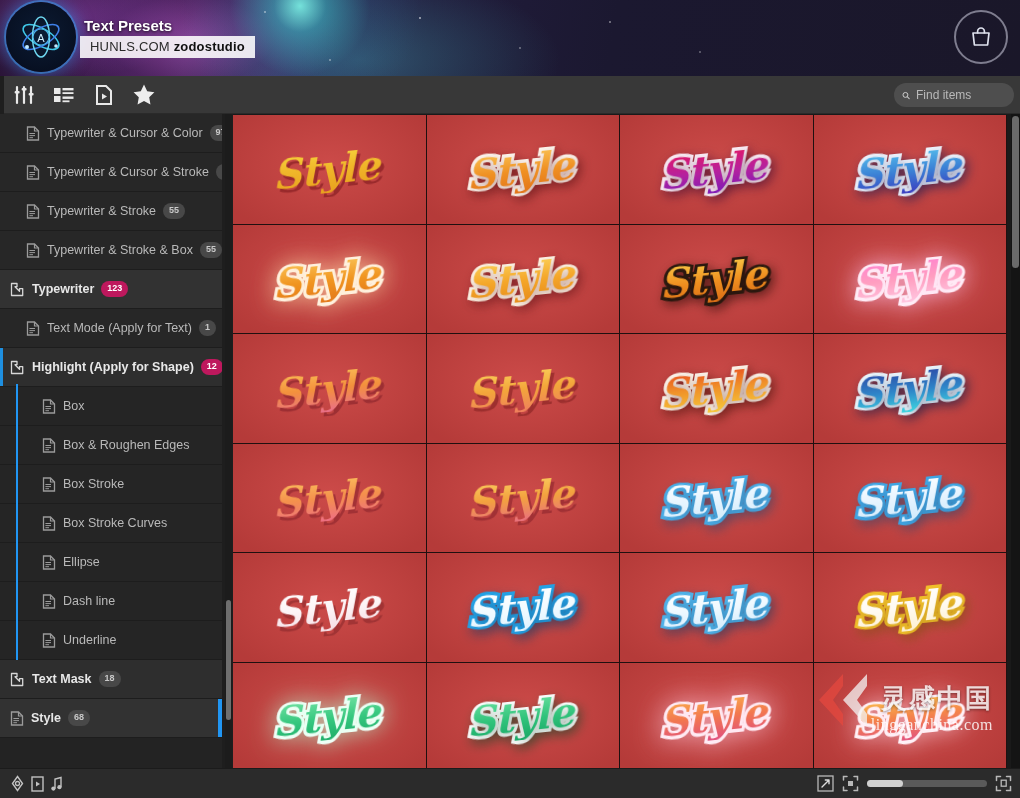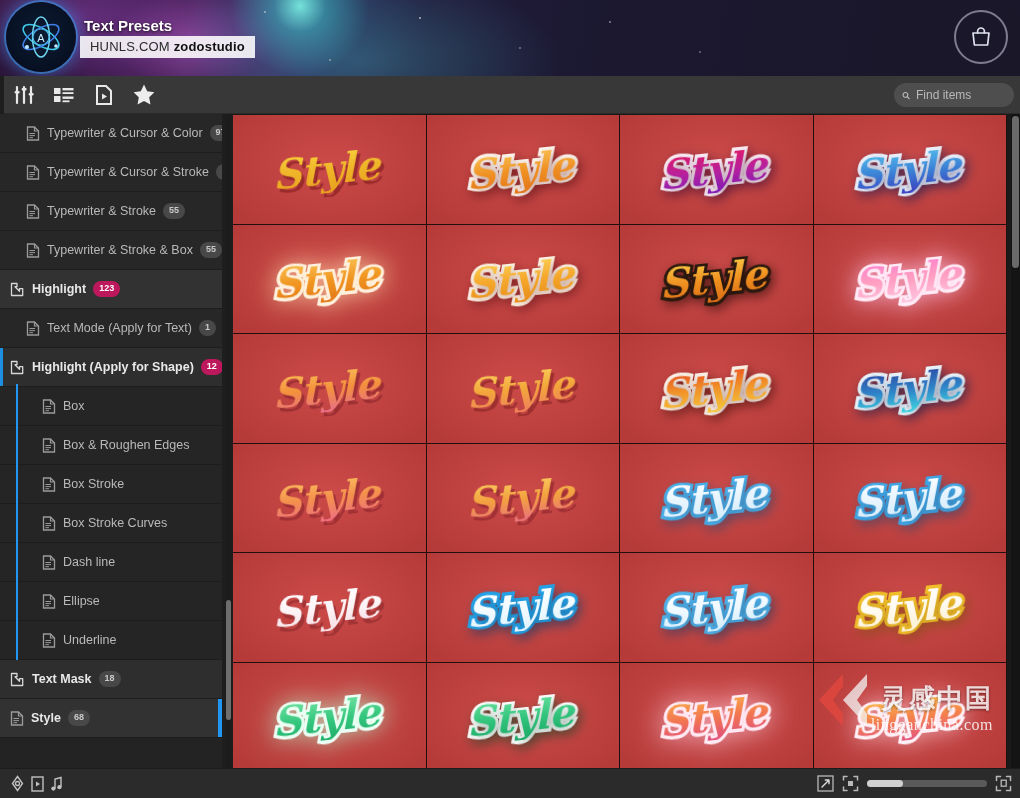--- a/index.html
+++ b/index.html
@@ -320,21 +320,21 @@
             <line x1="3.4" y1="11.7" x2="7" y2="11.7"></line>
           </g>
         </svg>
         <span>Typewriter &amp; Stroke &amp; Box</span>
         <span class="badge">55</span>
       </div>
       <div class="side-row grp sel">
         <svg class="doc-ico" width="15" height="15" viewBox="0 0 15 15">
           <path d="M1.5 1.5 h5.5 v3.2 h-2 l4.5 4.5 v-2.6 h3.2 v6.9 h-11.2 z" fill="none" stroke="#d7d7d7" stroke-width="1.3" stroke-linejoin="round"></path>
         </svg>
-        <span>Highlight</span>
+        <span>Typewriter</span>
         <span class="badge blue">123</span>
       </div>
       <div class="side-row lvl2">
         <svg class="doc-ico" width="14" height="15" viewBox="0 0 14 15">
           <path d="M1.5 1 h7 l4 4 v9 h-11 z" fill="none" stroke="#9b9b9b" stroke-width="1.3"></path>
           <path d="M8.5 1 v4 h4" fill="none" stroke="#9b9b9b" stroke-width="1.2"></path>
           <g stroke="#9b9b9b" stroke-width="1">
             <line x1="3.4" y1="7.5" x2="9" y2="7.5"></line>
             <line x1="3.4" y1="9.6" x2="9" y2="9.6"></line>
             <line x1="3.4" y1="11.7" x2="7" y2="11.7"></line>
@@ -401,33 +401,33 @@
       <div class="side-row lvl3">
         <svg class="doc-ico" width="14" height="15" viewBox="0 0 14 15">
           <path d="M1.5 1 h7 l4 4 v9 h-11 z" fill="none" stroke="#9b9b9b" stroke-width="1.3"></path>
           <path d="M8.5 1 v4 h4" fill="none" stroke="#9b9b9b" stroke-width="1.2"></path>
           <g stroke="#9b9b9b" stroke-width="1">
             <line x1="3.4" y1="7.5" x2="9" y2="7.5"></line>
             <line x1="3.4" y1="9.6" x2="9" y2="9.6"></line>
             <line x1="3.4" y1="11.7" x2="7" y2="11.7"></line>
           </g>
         </svg>
+        <span>Ellipse</span>
+      </div>
+      <div class="side-row lvl3">
+        <svg class="doc-ico" width="14" height="15" viewBox="0 0 14 15">
+          <path d="M1.5 1 h7 l4 4 v9 h-11 z" fill="none" stroke="#9b9b9b" stroke-width="1.3"></path>
+          <path d="M8.5 1 v4 h4" fill="none" stroke="#9b9b9b" stroke-width="1.2"></path>
+          <g stroke="#9b9b9b" stroke-width="1">
+            <line x1="3.4" y1="7.5" x2="9" y2="7.5"></line>
+            <line x1="3.4" y1="9.6" x2="9" y2="9.6"></line>
+            <line x1="3.4" y1="11.7" x2="7" y2="11.7"></line>
+          </g>
+        </svg>
         <span>Dash line</span>
-      </div>
-      <div class="side-row lvl3">
-        <svg class="doc-ico" width="14" height="15" viewBox="0 0 14 15">
-          <path d="M1.5 1 h7 l4 4 v9 h-11 z" fill="none" stroke="#9b9b9b" stroke-width="1.3"></path>
-          <path d="M8.5 1 v4 h4" fill="none" stroke="#9b9b9b" stroke-width="1.2"></path>
-          <g stroke="#9b9b9b" stroke-width="1">
-            <line x1="3.4" y1="7.5" x2="9" y2="7.5"></line>
-            <line x1="3.4" y1="9.6" x2="9" y2="9.6"></line>
-            <line x1="3.4" y1="11.7" x2="7" y2="11.7"></line>
-          </g>
-        </svg>
-        <span>Ellipse</span>
       </div>
       <div class="side-row lvl3">
         <svg class="doc-ico" width="14" height="15" viewBox="0 0 14 15">
           <path d="M1.5 1 h7 l4 4 v9 h-11 z" fill="none" stroke="#9b9b9b" stroke-width="1.3"></path>
           <path d="M8.5 1 v4 h4" fill="none" stroke="#9b9b9b" stroke-width="1.2"></path>
           <g stroke="#9b9b9b" stroke-width="1">
             <line x1="3.4" y1="7.5" x2="9" y2="7.5"></line>
             <line x1="3.4" y1="9.6" x2="9" y2="9.6"></line>
             <line x1="3.4" y1="11.7" x2="7" y2="11.7"></line>
           </g>

